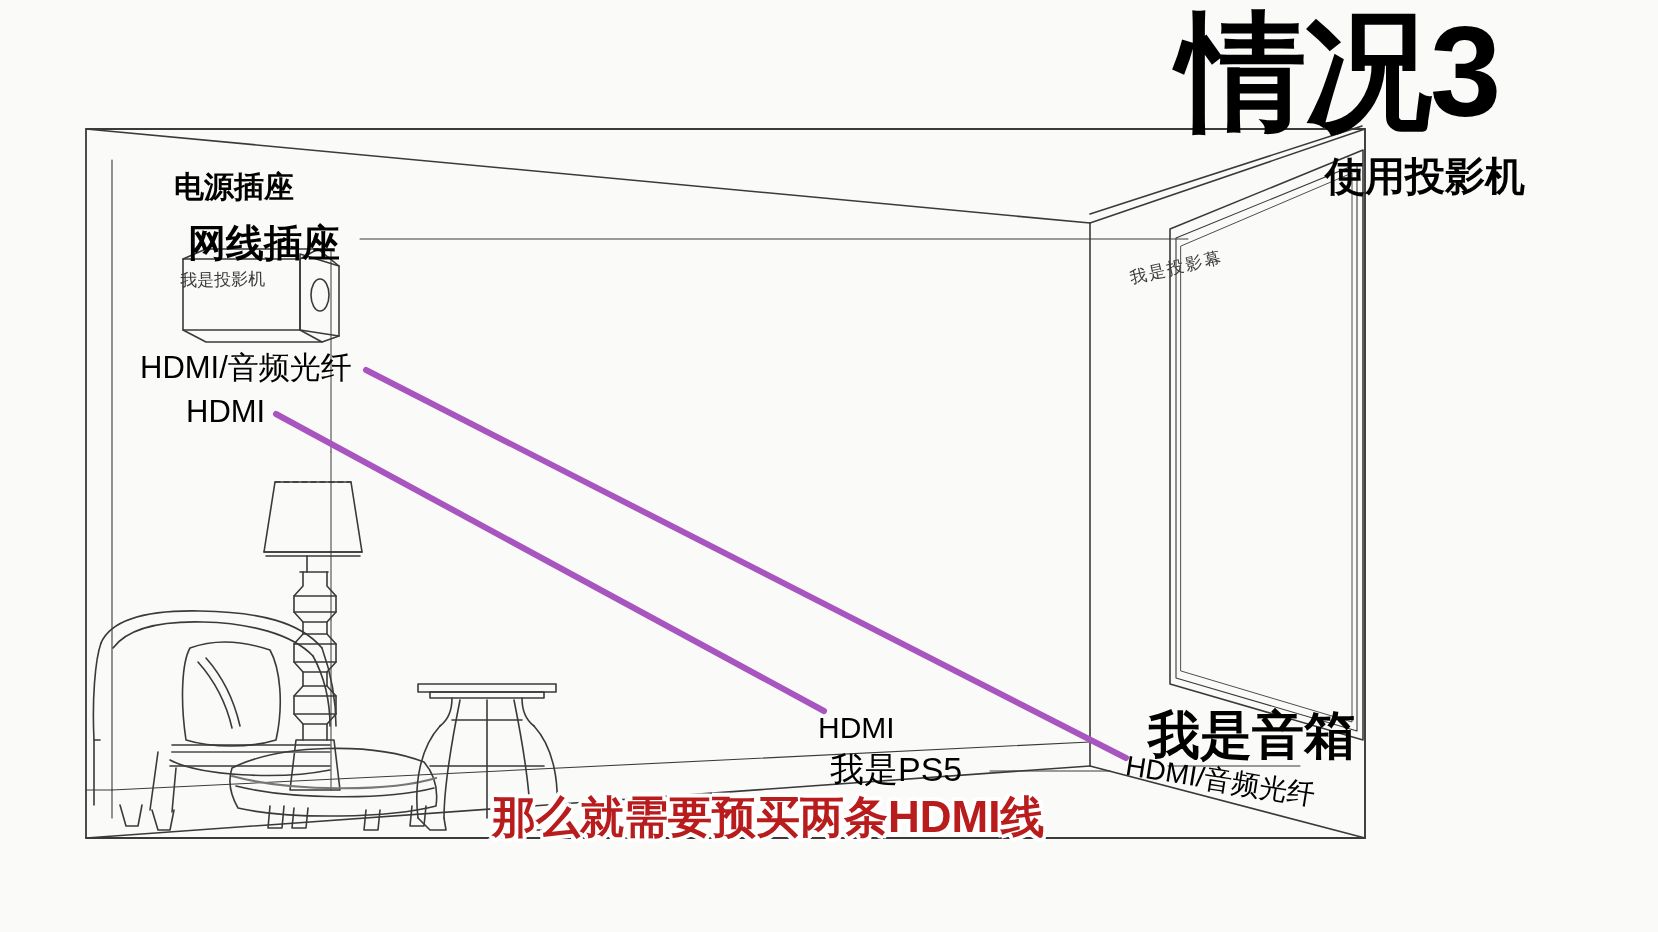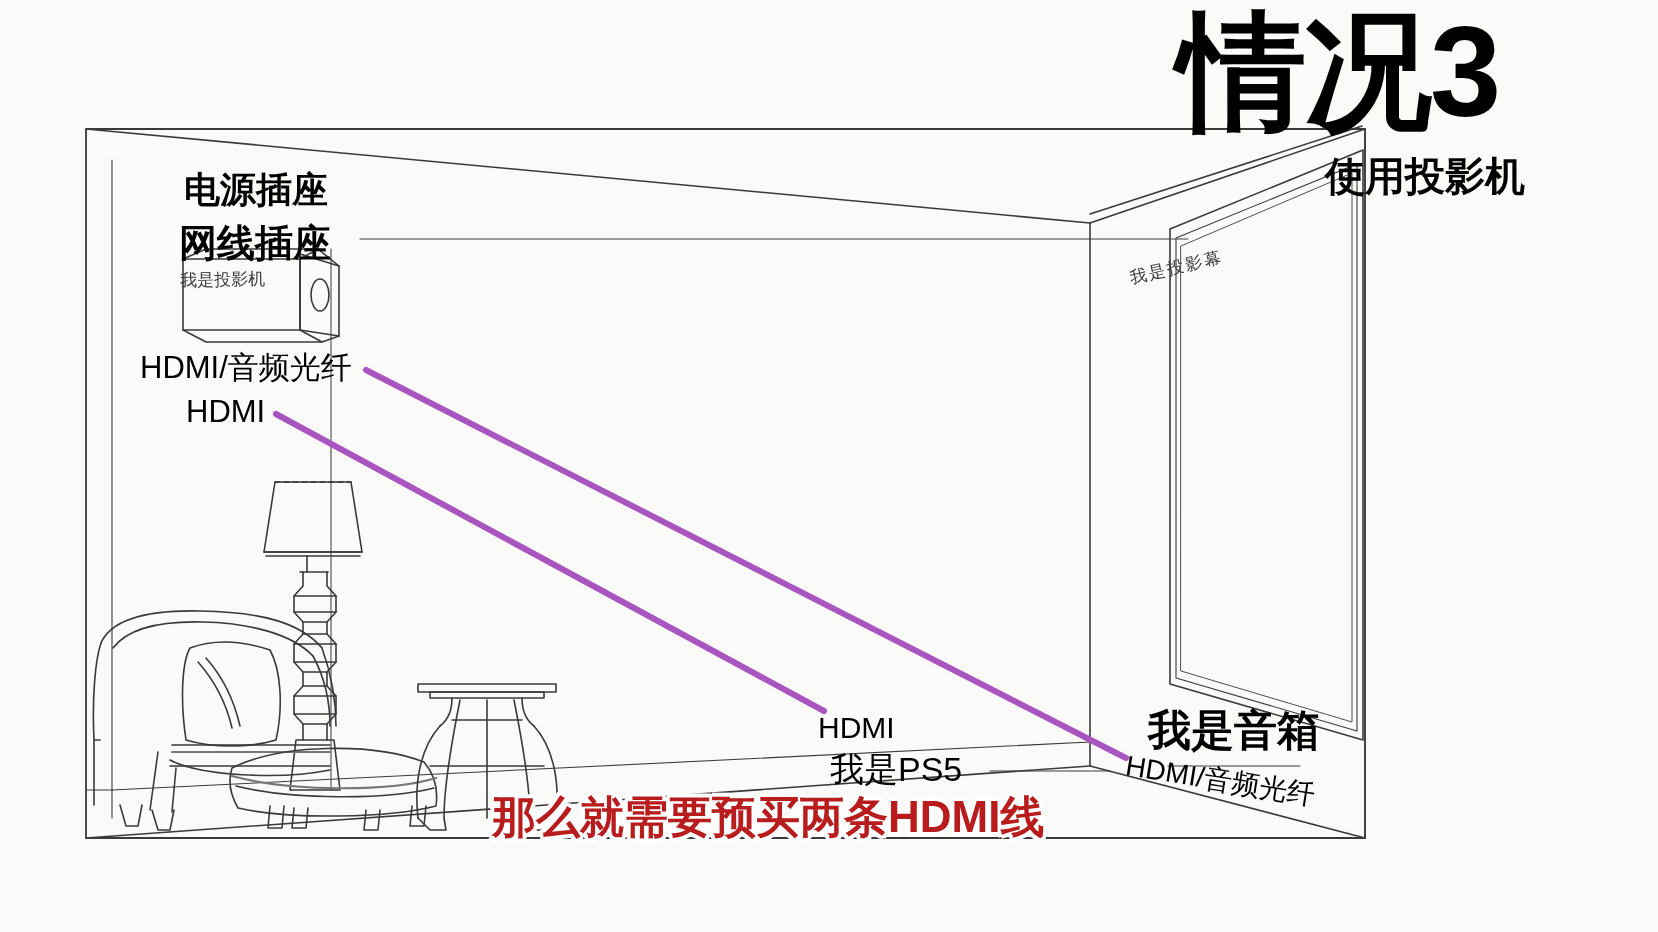--- a/index.html
+++ b/index.html
@@ -21,33 +21,33 @@
     left:1178px;top:8px;
   }
   
   .rstack{
     left:1270px;top:155px;width:310px;
     text-align:right;font-size:40px;font-weight:700;line-height:1.08;
   }
   .rstack div{white-space:nowrap;text-align:center;}
 
   
-  .socket-power{left:184px;top:172px;font-size:36px;font-weight:700;}
-  .socket-lan{left:179px;top:224px;font-size:38px;font-weight:700;}
+  .socket-power{left:174px;top:172px;font-size:30px;font-weight:700;}
+  .socket-lan{left:188px;top:224px;font-size:38px;font-weight:700;}
 
   
   .cab-hdmi-opt{left:140px;top:352px;font-size:31px;font-weight:400;}
   .cab-hdmi{left:186px;top:396px;font-size:31px;font-weight:400;}
 
   
   .ps5-hdmi{left:818px;top:713px;font-size:30px;font-weight:400;}
   .ps5-name{left:830px;top:752px;font-size:34px;font-weight:400;}
 
   
-  .spk-name{left:1148px;top:709px;font-size:43px;font-weight:700;}
+  .spk-name{left:1148px;top:709px;font-size:52px;font-weight:700;}
   .spk-cable{
     left:1128px;top:752px;font-size:28px;font-weight:400;
     transform:rotate(9deg);transform-origin:left top;
   }
 
   
   .proj-text{
     left:180px;top:272px;font-size:17px;font-weight:400;color:#3a3a3a;
     font-family:"DejaVu Serif",serif;transform:rotate(-1deg);transform-origin:left top;
   }

